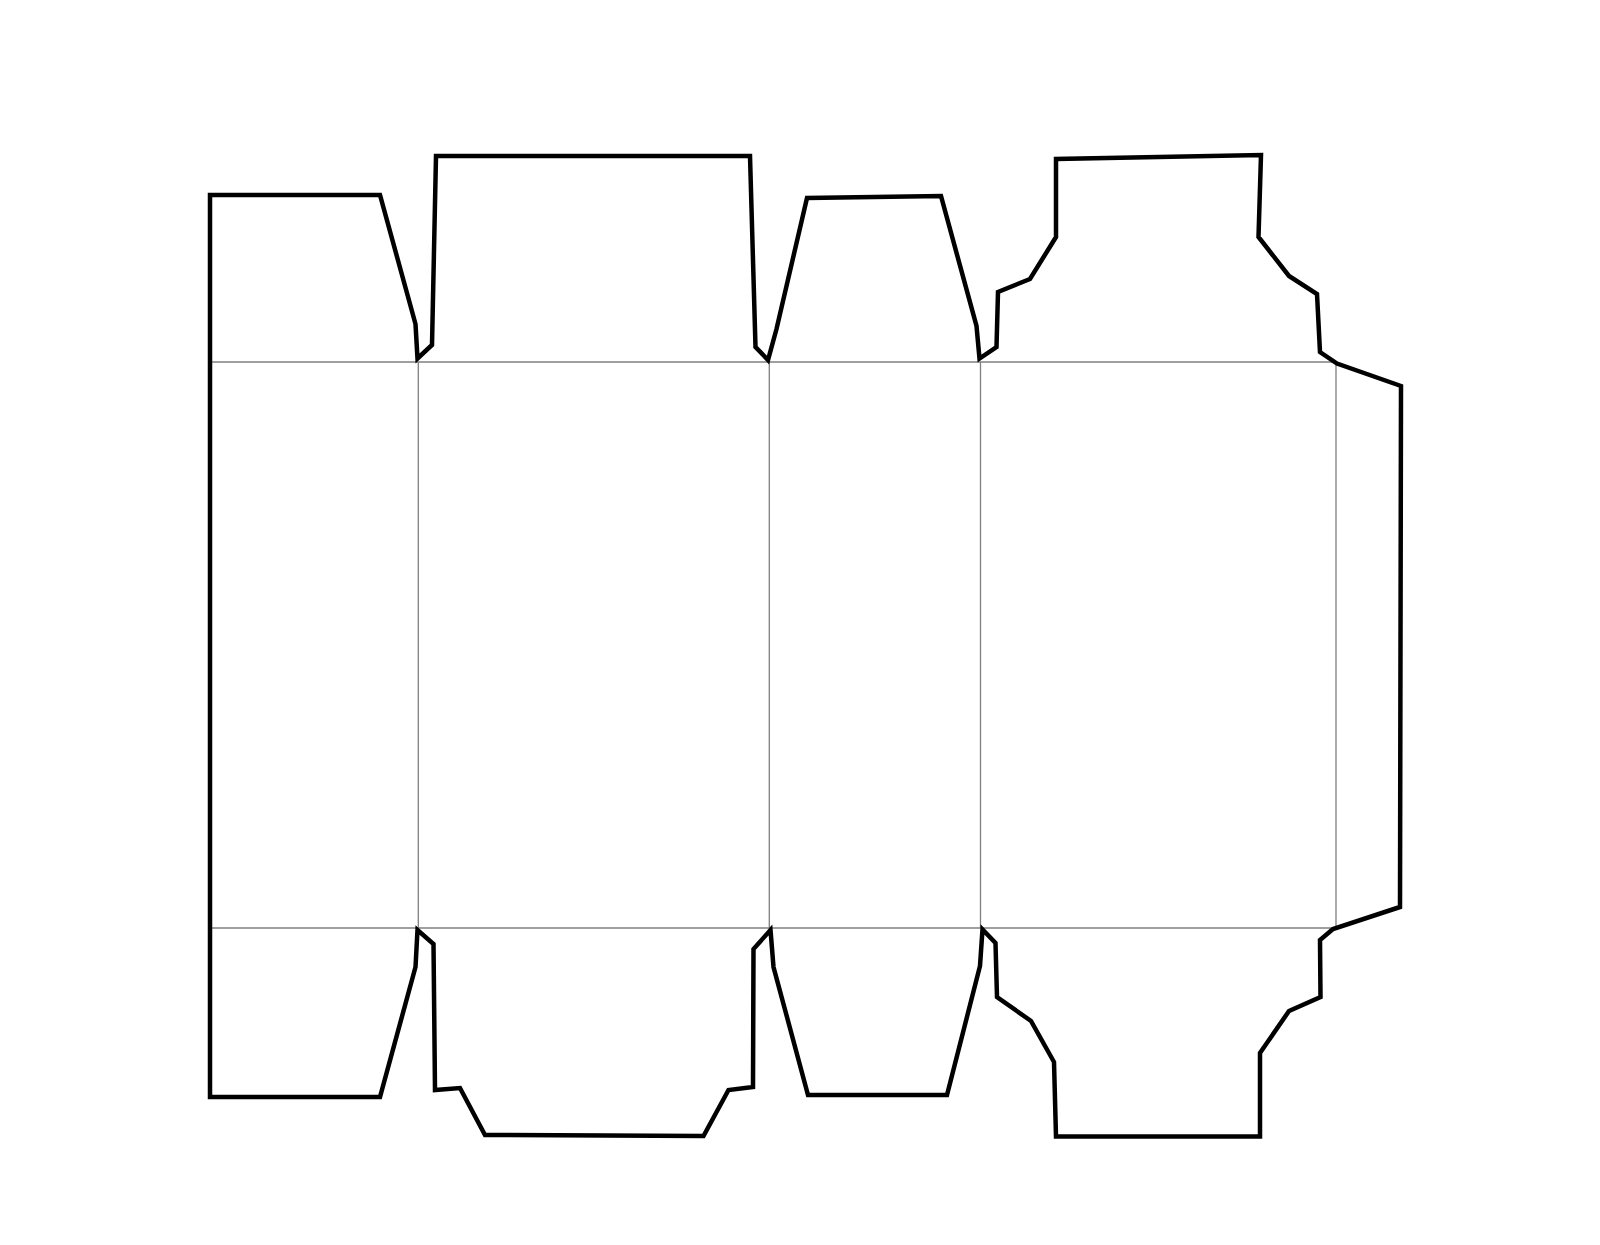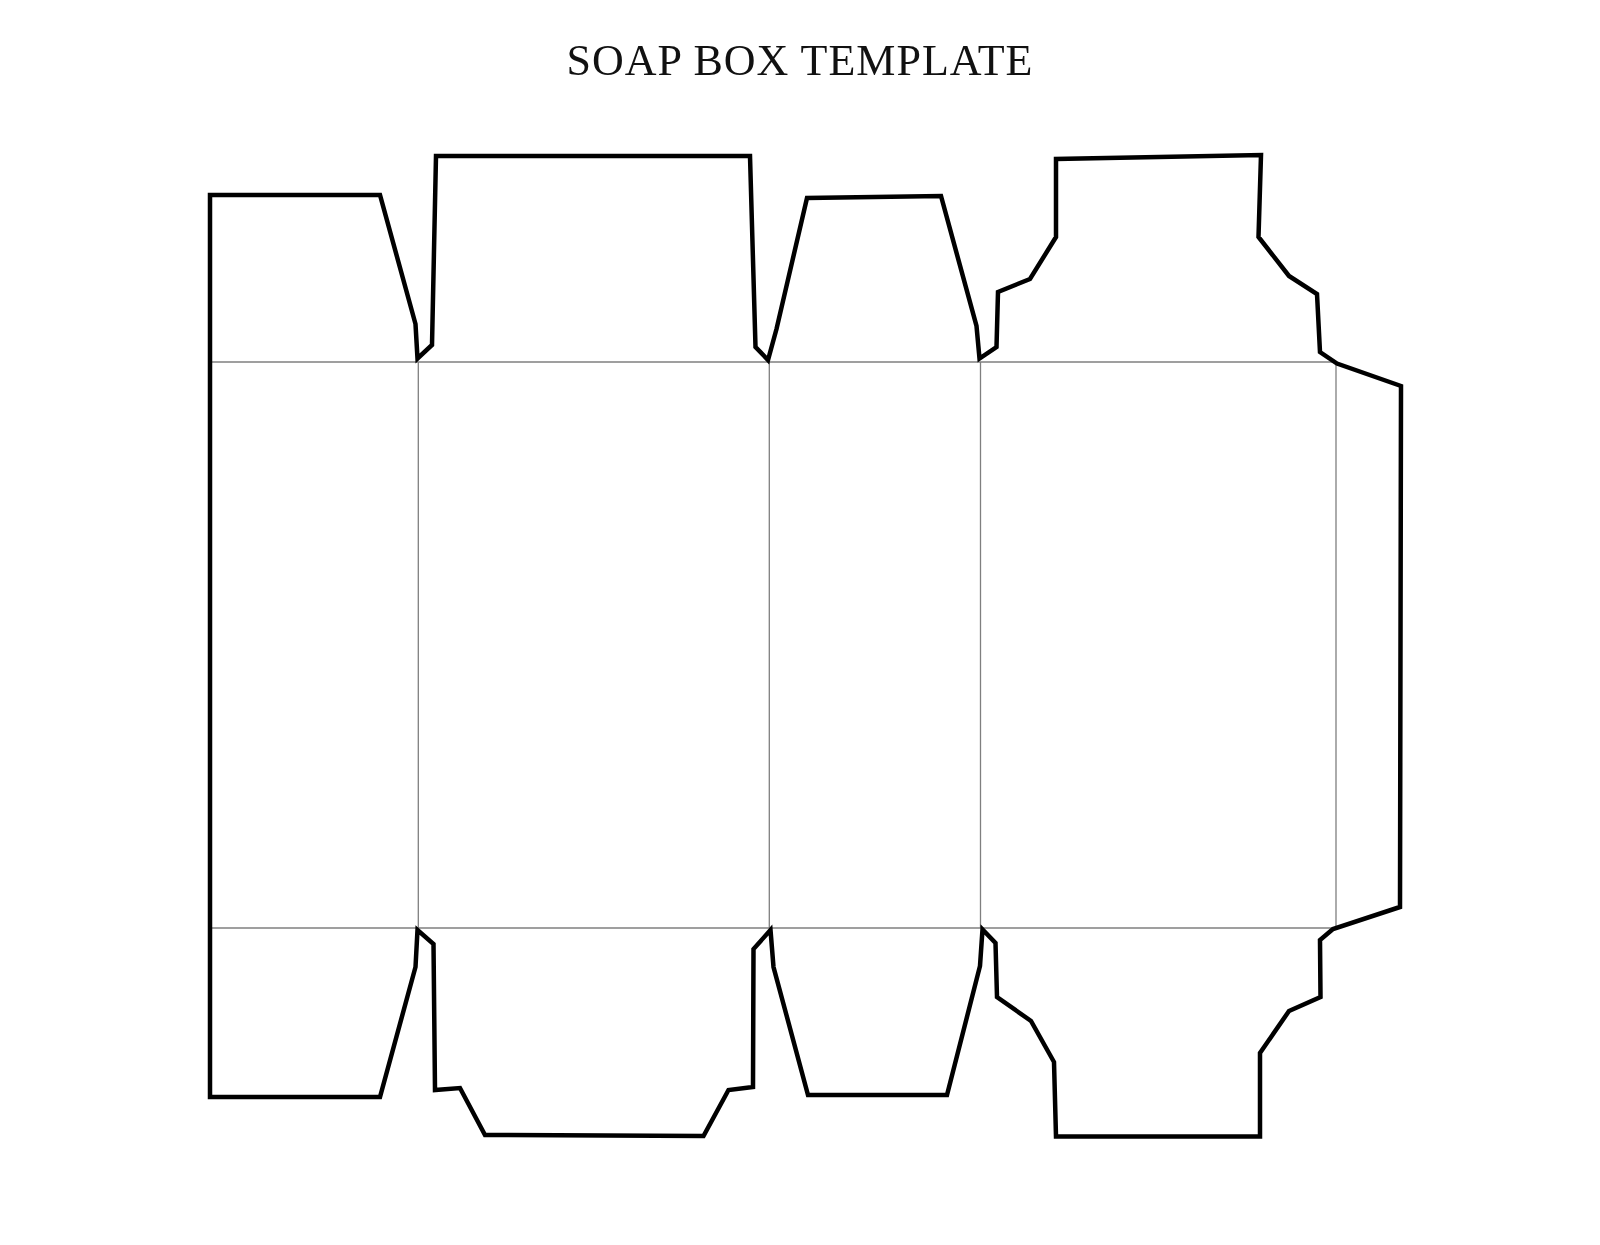--- a/index.html
+++ b/index.html
@@ -34,21 +34,20 @@
     top: 0;
     left: 0;
     width: 1600px;
     height: 1245px;
   }
 </style>
 </head>
 <body>
 
 <div class="page">
-  <div class="title">SOAP BOX TEMPLATE</div>
   <svg class="template-svg" id="template-svg" xmlns="http://www.w3.org/2000/svg" viewBox="0 0 1600 1245">
       <line x1="210" y1="362" x2="1336" y2="362" stroke="#7f7f7f" stroke-width="1.3"></line>
       <line x1="210" y1="928" x2="1336" y2="928" stroke="#7f7f7f" stroke-width="1.3"></line>
       <line x1="418.3" y1="362" x2="418.3" y2="928" stroke="#7f7f7f" stroke-width="1.3"></line>
       <line x1="769.3" y1="362" x2="769.3" y2="928" stroke="#7f7f7f" stroke-width="1.3"></line>
       <line x1="980.5" y1="362" x2="980.5" y2="928" stroke="#7f7f7f" stroke-width="1.3"></line>
       <line x1="1336" y1="362" x2="1336" y2="928" stroke="#7f7f7f" stroke-width="1.3"></line>
       <path d="M210 195 L380 195 L415.5 324 L417.5 358.5 L432 345 L436 156 L750 156 L755.5 347 L768 360 L776.5 329 L807 198 L941 196 L976.5 326 L979.5 358.5 L996.5 347 L998 292 L1030 279 L1056 237 L1056 159 L1261 155 L1258.5 237 L1289 276 L1317 294 L1320 352 L1337 363.5 L1401 386 L1400 907 L1333 929 L1320 940 L1320.5 997 L1289 1011 L1260 1053 L1260 1136.5 L1056 1136.5 L1054 1062 L1031 1021 L997 997 L995.5 943 L982.5 929.5 L980 966 L947 1095 L808 1095 L773.5 967 L770.5 930 L753.5 949 L753 1087 L728.5 1090 L703.5 1136 L485 1135 L460 1088 L435 1090 L433.5 944 L417.5 930 L415.5 967 L380 1097 L210 1097 Z" fill="none" stroke="#000000" stroke-width="4.5" stroke-linejoin="miter" stroke-linecap="square"></path>
     </svg>
 </div>

